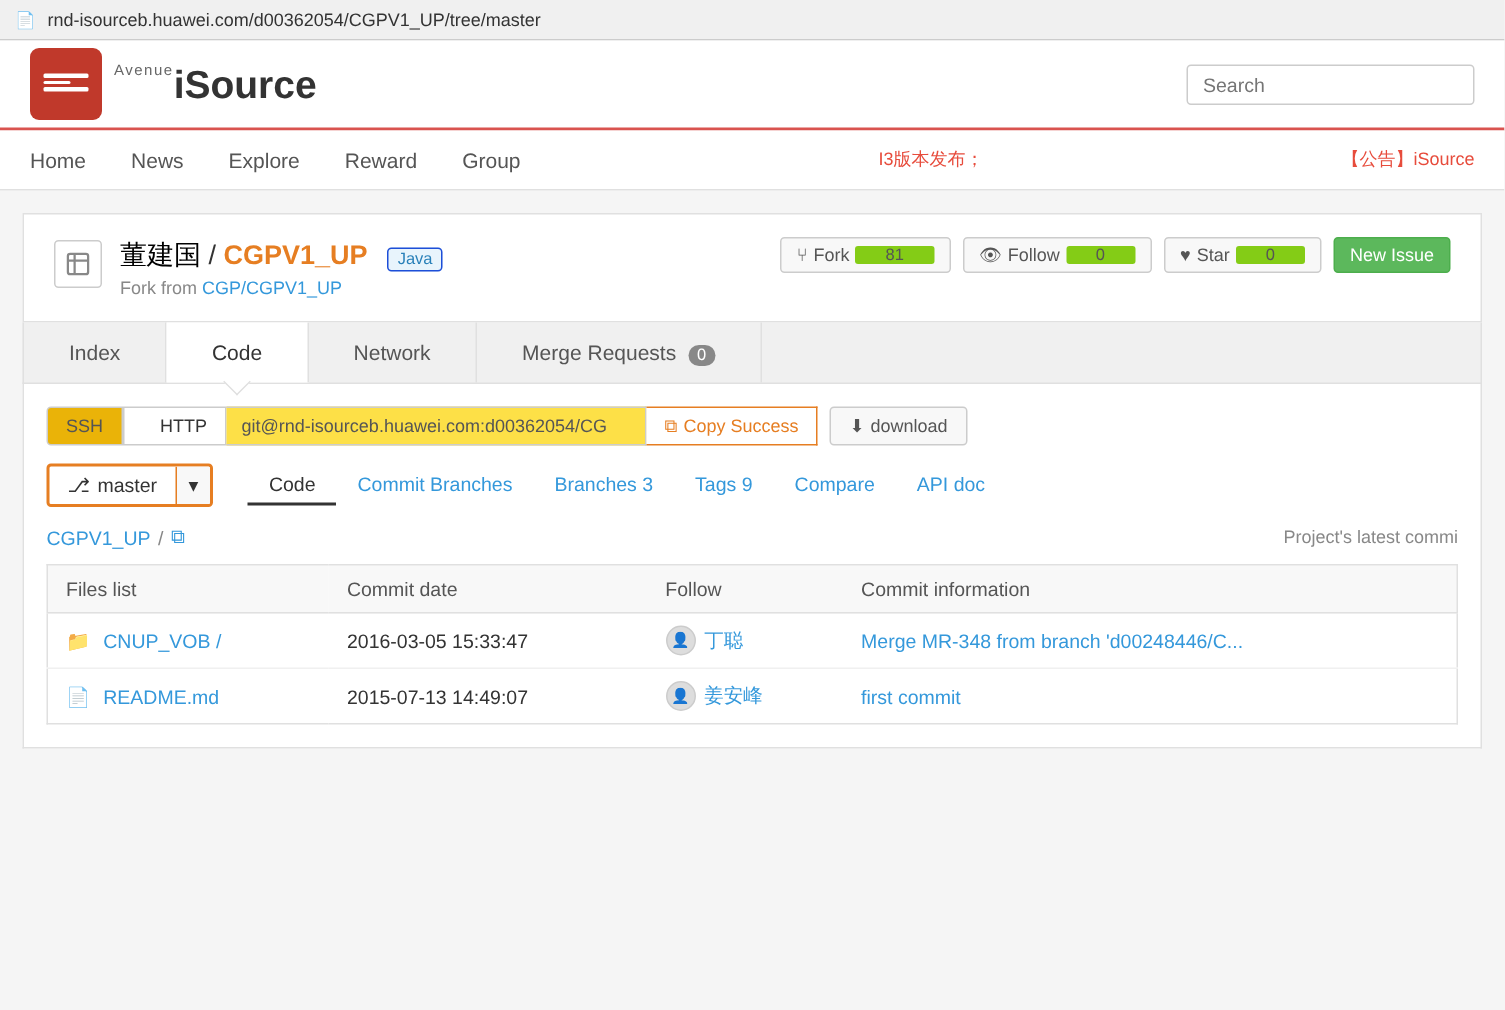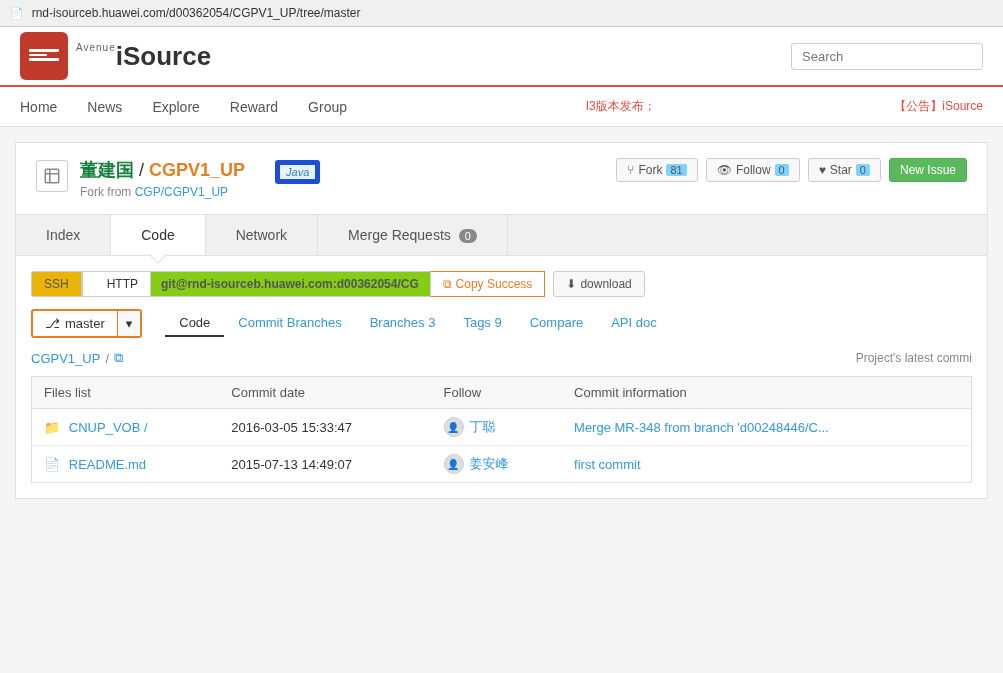--- a/index.html
+++ b/index.html
@@ -132,37 +132,35 @@
       justify-content: center;
       color: #888;
       font-size: 16px;
       margin-top: 2px;
     }
     .repo-name-block h2 {
       font-size: 18px;
       font-weight: normal;
     }
     .repo-name-block h2 a {
-      color: #15803d;
+      color: #000000;
       text-decoration: none;
-      font-weight: bold;
     }
     .repo-name-block h2 .repo-proj {
       color: #e67e22;
       font-weight: bold;
     }
     .java-badge {
       background: #e8f4fc;
       color: #2980b9;
-      border: 5px solid #1d4ed8;
+      border: 1px solid #1d4ed8;
       border-radius: 3px;
       font-size: 11px;
       padding: 1px 6px;
-      margin-left: 25px;
-      font-style: italic;
+      margin-left: 8px;
     }
     .fork-from {
       font-size: 12px;
       color: #888;
       margin-top: 3px;
     }
     .fork-from a { color: #3498db; text-decoration: none; }
 
     .repo-actions {
       display: flex;
@@ -175,23 +173,23 @@
       padding: 4px 10px;
       background: #f8f8f8;
       font-size: 12px;
       color: #555;
       cursor: pointer;
       display: flex;
       align-items: center;
       gap: 4px;
     }
     .action-btn .count {
-      background: #7dd3fc;
+      background: #84cc16;
       border-radius: 2px;
-      padding: 0 4px;
+      padding: 0 20px;
       font-size: 11px;
     }
     .new-issue-btn {
       background: #5cb85c;
       color: white;
       border: 1px solid #4cae4c;
     }
 
     
     .repo-tabs {
@@ -262,22 +260,21 @@
     }
     .url-tab:first-child { border-radius: 3px 0 0 3px; }
     .url-tab.active { background: #fff; font-weight: normal; color: #333; padding-left: 24px; }
     .url-field {
       border: 1px solid #ccc;
       border-left: none;
       padding: 5px 10px;
       font-size: 12px;
       width: 280px;
       color: #555;
-      background: #84cc16;
-      font-weight: bold;
+      background: #fde047;
     }
     .copy-btn {
       border: 1px solid #e67e22;
       border-left: none;
       padding: 5px 12px;
       font-size: 12px;
       cursor: pointer;
       background: #fff;
       color: #e67e22;
       display: flex;

